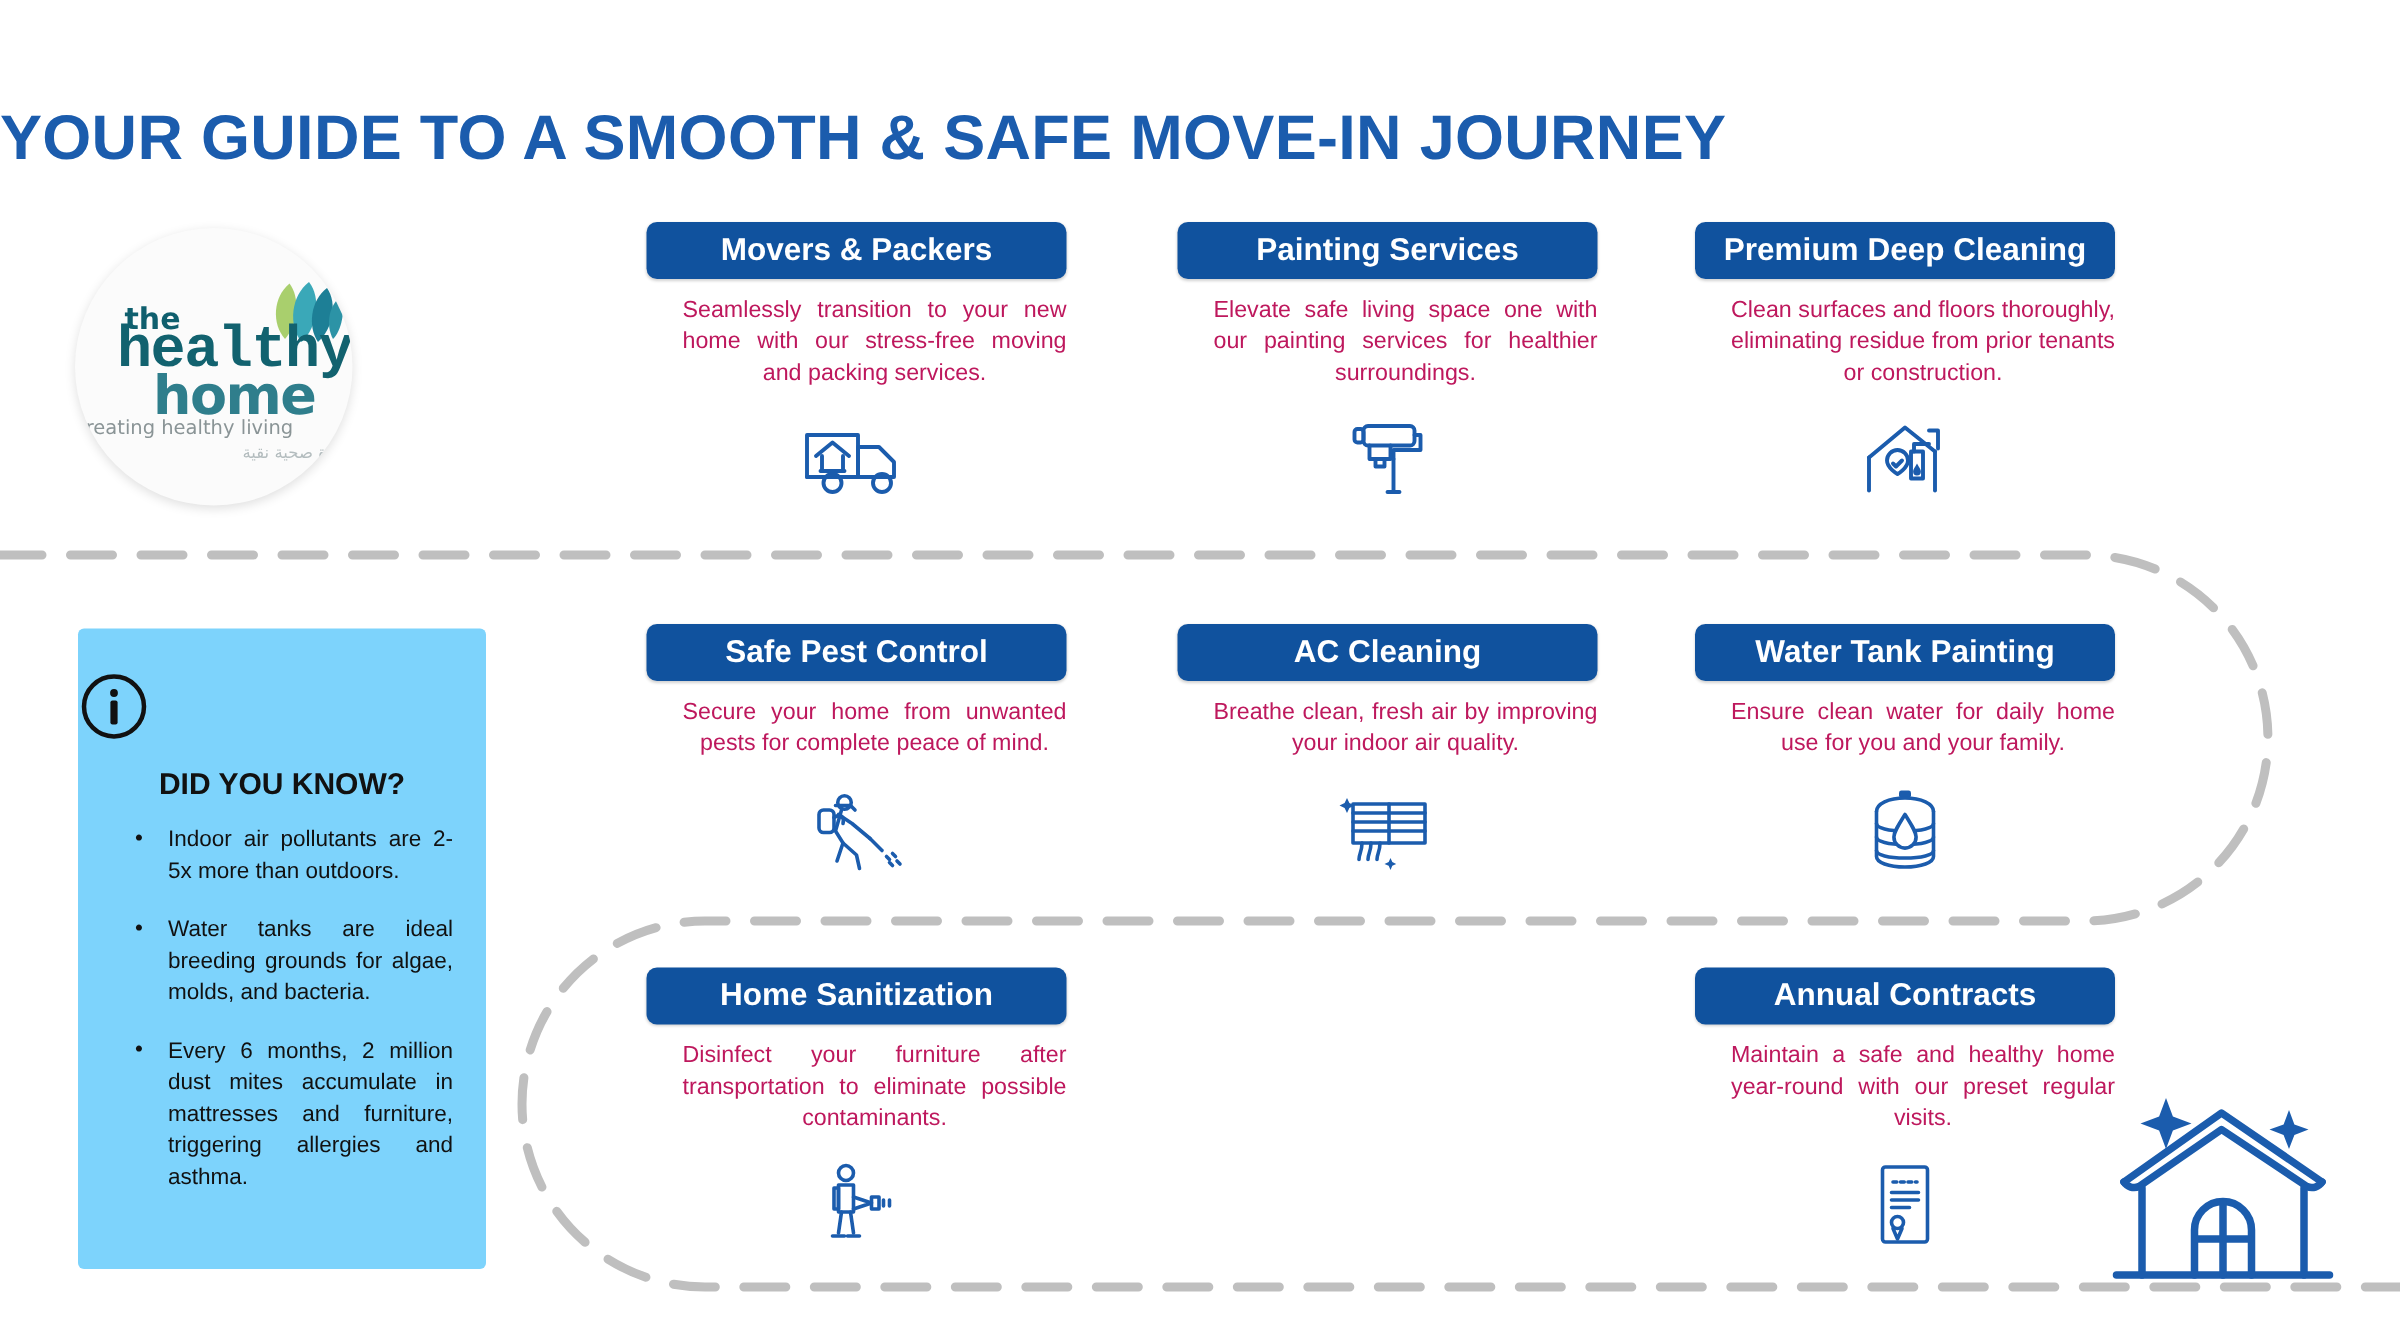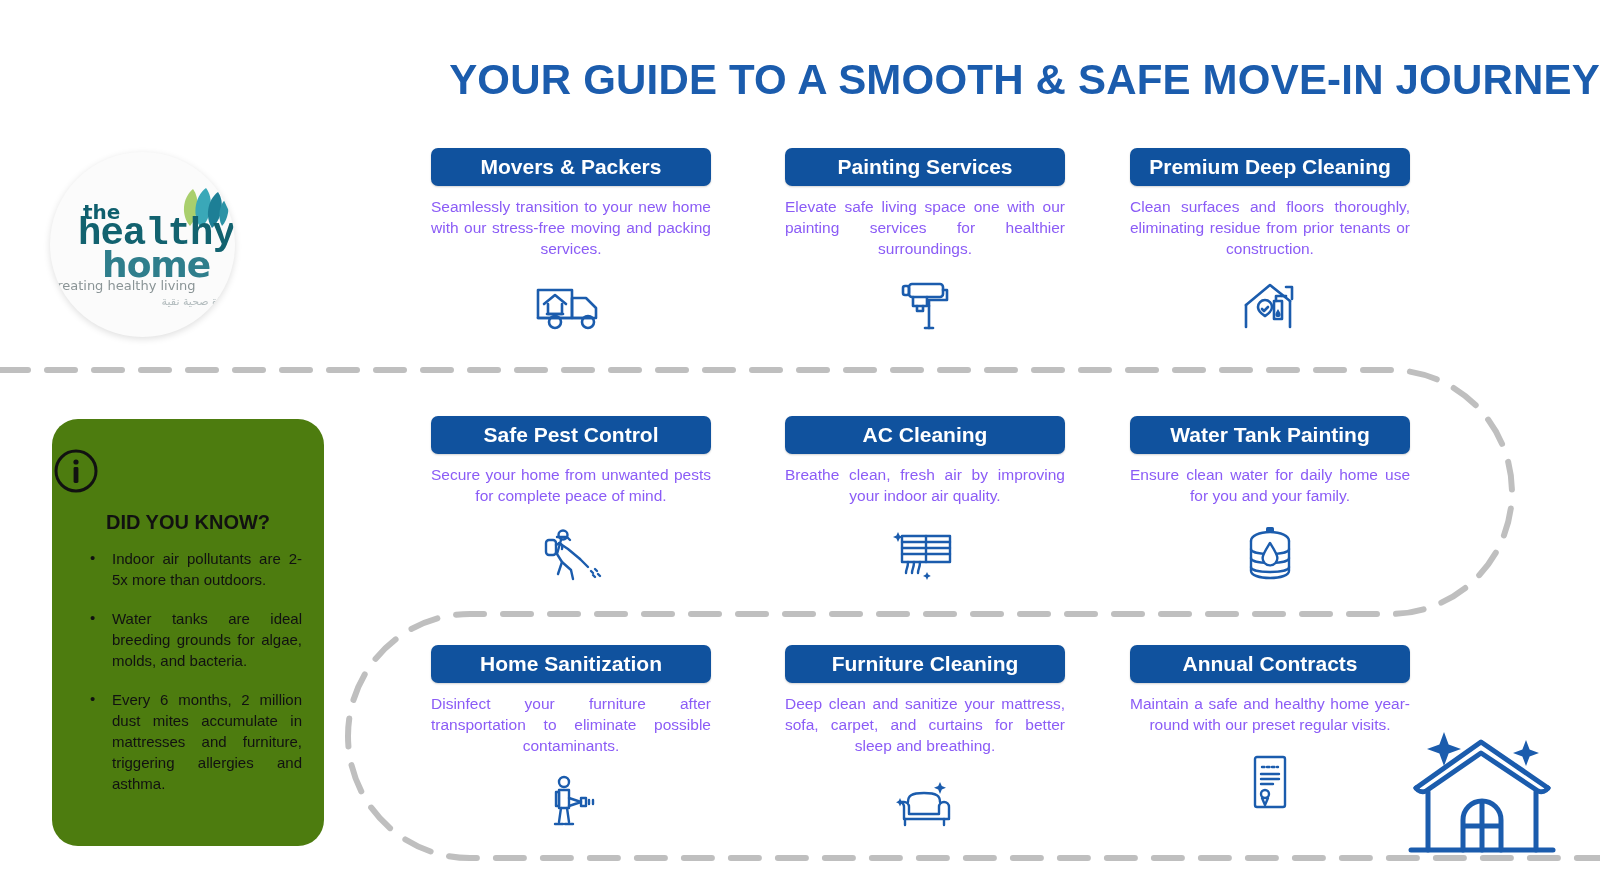--- a/index.html
+++ b/index.html
@@ -15,23 +15,23 @@
     width: 1600px;
     height: 890px;
     background: #ffffff;
     overflow: hidden;
   }
 
   
   #page-title {
     position: absolute;
     left: 0;
-    top: 56px;
+    top: 68px;
     width: 1600px;
-    text-align: right;
+    text-align: left;
     font-size: 42px;
     font-weight: bold;
     letter-spacing: 0.2px;
     color: #1b5cad;
     font-family: "Liberation Sans", sans-serif;
   }
 
   
   #path-svg {
     position: absolute;
@@ -130,42 +130,43 @@
     display: flex;
     align-items: center;
     justify-content: center;
     box-shadow: 0 1px 2px rgba(0,0,0,0.18);
     white-space: nowrap;
   }
   .card-desc {
     margin-top: 10px;
     font-size: 15.5px;
     line-height: 21px;
-    color: #8b5cf6;
+    color: #be185d;
     text-align: justify;
     text-align-last: center;
     font-family: "Liberation Sans", sans-serif;
+    margin-left: 24px;
   }
   .card-icon {
     margin-top: 16px;
     height: 62px;
     display: flex;
     align-items: center;
     justify-content: center;
   }
 
   
   #dyk-panel {
     position: absolute;
     left: 52px;
     top: 419px;
     width: 272px;
     height: 427px;
-    background: #4d7c0f;
-    border-radius: 26px;
+    background: #7dd3fc;
+    border-radius: 4px;
   }
   #dyk-icon {
     margin: 28px auto 0;
     width: 48px;
     height: 48px;
   }
   #dyk-heading {
     margin-top: 12px;
     text-align: center;
     font-size: 20px;
@@ -360,33 +361,20 @@
         <path d="M13,18 h3 v14 h-3 z"></path>
         <path d="M26,24 l12,4 l-12,4"></path>
         <path d="M38,24 h5 v8 h-5 z"></path>
         <path d="M46,26 v4 M50,26 v4"></path>
         <path d="M18,34 l-2,14 M24,34 l2,14"></path>
         <path d="M12,50 h8 M22,50 h8"></path>
       </svg>
     </div>
   </div>
 
-  <div class="card" style="left:785px; top:645px;">
-    <div class="card-pill">Furniture Cleaning</div>
-    <div class="card-desc">Deep clean and sanitize your mattress, sofa, carpet, and curtains for better sleep and breathing.</div>
-    <div class="card-icon">
-      <svg width="66" height="54" viewBox="0 0 66 54" fill="none" stroke="#1b5cad" stroke-width="2.4" stroke-linejoin="round" stroke-linecap="round">
-        <path d="M16,26 c0,-6 3,-9 16,-9 s16,3 16,9"></path>
-        <path d="M12,26 a5,5 0 0 1 5,5 v7 h30 v-7 a5,5 0 0 1 10,0 v12 h-45 v-12 a5,5 0 0 0 -5,-5 z"></path>
-        <path d="M13,43 v6 M52,43 v6"></path>
-        <path d="M48,6 l1.8,4 L54,11.8 l-4.2,1.8 L48,18 l-1.8,-4.4 L42,11.8 l4.2,-1.8 z" fill="#1b5cad" stroke="none"></path>
-        <path d="M8,22 l1.3,2.9 L12,26.2 l-2.7,1.3 L8,30.4 l-1.3,-2.9 L4,26.2 l2.7,-1.3 z" fill="#1b5cad" stroke="none"></path>
-      </svg>
-    </div>
-  </div>
 
   <div class="card" style="left:1130px; top:645px;">
     <div class="card-pill">Annual Contracts</div>
     <div class="card-desc">Maintain a safe and healthy home year-round with our preset regular visits.</div>
     <div class="card-icon">
       <svg width="44" height="56" viewBox="0 0 44 56" fill="none" stroke="#1b5cad" stroke-width="2.4" stroke-linejoin="round" stroke-linecap="round">
         <rect x="7" y="3" width="30" height="50" rx="2"></rect>
         <path d="M14,13 h16" stroke-dasharray="2.5 2.5"></path>
         <path d="M13,20 h18 M13,25 h18 M13,30 h12"></path>
         <circle cx="17" cy="40" r="4"></circle>

